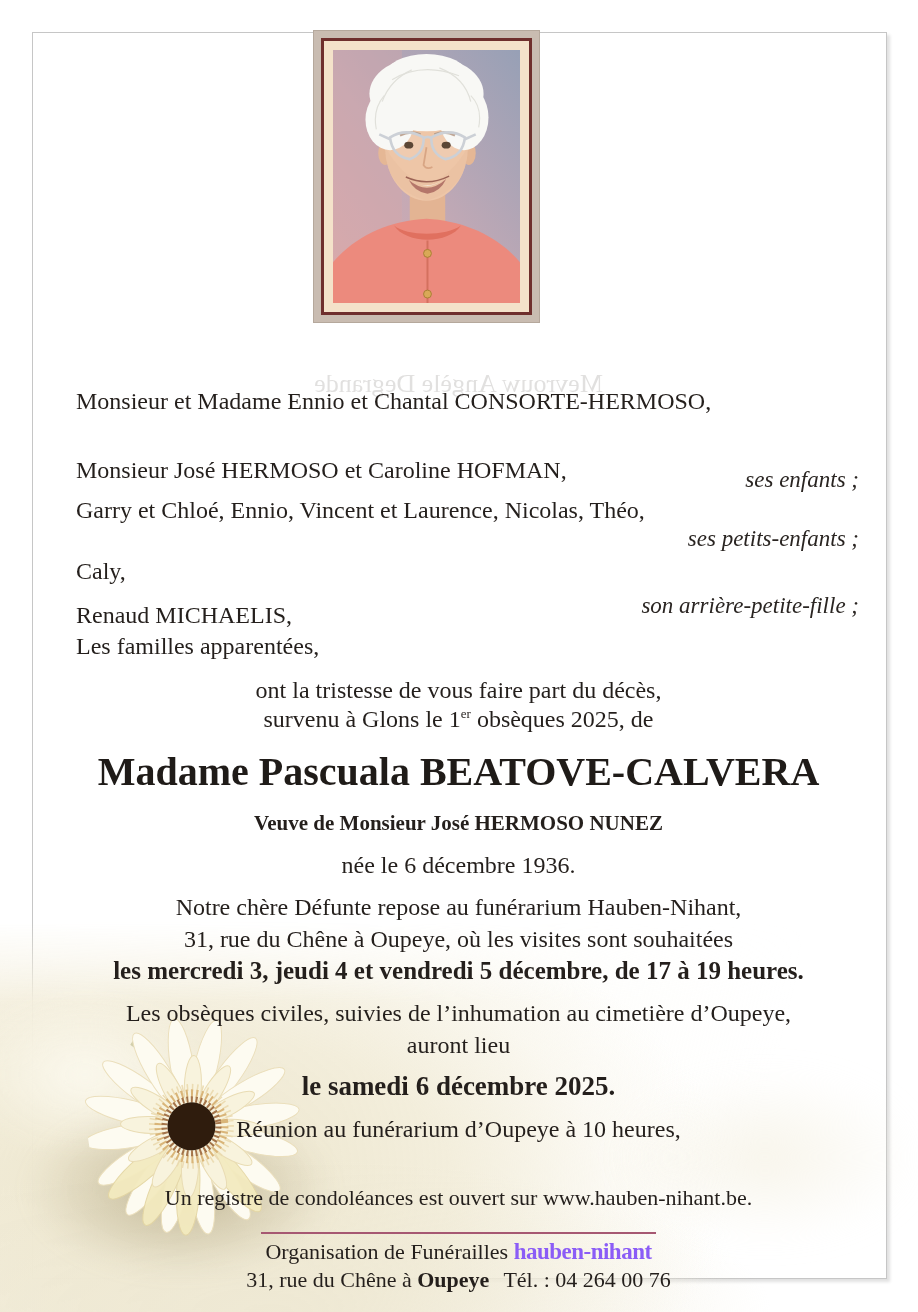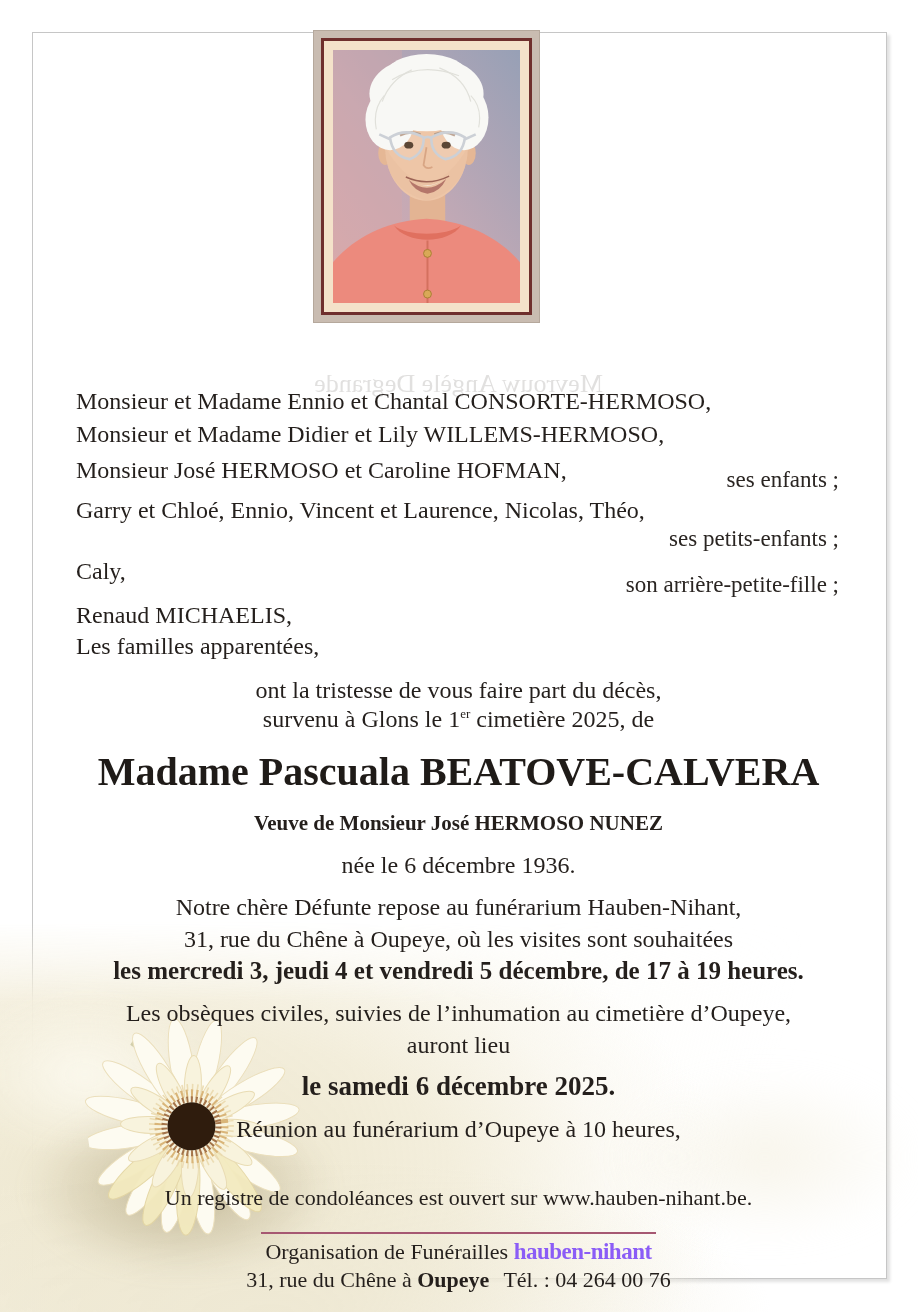--- a/index.html
+++ b/index.html
@@ -29,21 +29,21 @@
   
   .frame-outer{position:absolute;left:313px;top:30px;width:227px;height:293px;box-sizing:border-box;
     background:#c9bcb1;border:1px solid #b5a89c;padding:7px;z-index:3;}
   .frame-maroon{width:100%;height:100%;box-sizing:border-box;border:3px solid #6f2f2d;background:#f4e2ca;padding:9px;}
   .portrait{display:block;width:100%;height:100%;}
   
   .content{position:absolute;left:32px;top:32px;width:853px;height:1245px;z-index:4;}
   .ln{position:absolute;left:0;width:100%;box-sizing:border-box;line-height:32px;font-size:24px;
       text-align:center;white-space:nowrap;}
   .left{text-align:left;padding-left:44px;}
-  .rel{text-align:right;padding-right:46px;font-size:23px;line-height:30px;color:#2a2522;}
+  .rel{text-align:right;padding-right:46px;font-style:italic;font-size:23px;line-height:30px;color:#2a2522;margin-left:20px;}
   .title{font-size:40px;font-weight:bold;line-height:48px;color:#1f1b18;}
   .subtitle{font-size:21px;font-weight:bold;line-height:38px;}
   .visits{font-size:25px;font-weight:bold;}
   .fundate{font-size:27px;font-weight:bold;}
   .small{font-size:22px;line-height:30px;}
   sup{font-size:13px;line-height:0;}
   .ghost{color:rgba(70,62,55,0.16);transform:scaleX(-1);filter:blur(0.5px);font-size:26px;}
   .rule{position:absolute;left:229px;top:1200px;width:395px;height:2px;background:#a65872;}
   .logo{font-family:Liberation Serif, serif;font-weight:bold;font-size:23px;
         color:#8b5cf6;letter-spacing:-0.5px;}
@@ -178,32 +178,31 @@
         <path d="M80,132 Q96,141 112,131 Q105,136 96,137 Q87,136 80,132 Z" fill="#f3ede0"></path>
         <path d="M74,128 Q96,138 118,127" stroke="#9c6355" stroke-width="1.4" fill="none"></path>
       </svg>
     </div>
   </div>
 
   <div class="content">
     <div class="ln ghost" style="top:336px">Mevrouw Angèle Degrande</div>
 
     <div class="ln left" style="top:353px">Monsieur et Madame Ennio et Chantal CONSORTE-HERMOSO,</div>
-    <div class="ln left" style="top:386px">Monsieur et Madame Didier et Lily WILLEMS-HERMOSO,</div>
     <div class="ln left" style="top:422px">Monsieur José HERMOSO et Caroline HOFMAN,</div>
     <div class="ln rel" style="top:433px">ses enfants ;</div>
     <div class="ln left" style="top:462px">Garry et Chloé, Ennio, Vincent et Laurence, Nicolas, Théo,</div>
     <div class="ln left" style="top:523px">Caly,</div>
     <div class="ln rel" style="top:492px">ses petits-enfants ;</div>
-    <div class="ln rel" style="top:538px">son arrière-petite-fille ;</div>
+    <div class="ln rel" style="top:559px">son arrière-petite-fille ;</div>
     <div class="ln left" style="top:567px">Renaud MICHAELIS,</div>
     <div class="ln left" style="top:598px">Les familles apparentées,</div>
 
     <div class="ln" style="top:642px">ont la tristesse de vous faire part du décès,</div>
-    <div class="ln" style="top:671px"><span>survenu à Glons le 1</span><sup>er</sup><span> cimetière 2025, de</span></div>
+    <div class="ln" style="top:671px"><span>survenu à Glons le 1</span><sup>er</sup><span> obsèques 2025, de</span></div>
 
     <div class="ln title" style="top:716px">Madame Pascuala BEATOVE-CALVERA</div>
     <div class="ln subtitle" style="top:772px">Veuve de Monsieur José HERMOSO NUNEZ</div>
     <div class="ln" style="top:817px">née le 6 décembre 1936.</div>
 
     <div class="ln" style="top:859px">Notre chère Défunte repose au funérarium Hauben-Nihant,</div>
     <div class="ln" style="top:891px">31, rue du Chêne à Oupeye, où les visites sont souhaitées</div>
     <div class="ln visits" style="top:923px">les mercredi 3, jeudi 4 et vendredi 5 décembre, de 17 à 19 heures.</div>
 
     <div class="ln" style="top:965px">Les obsèques civiles, suivies de l’inhumation au cimetière d’Oupeye,</div>

